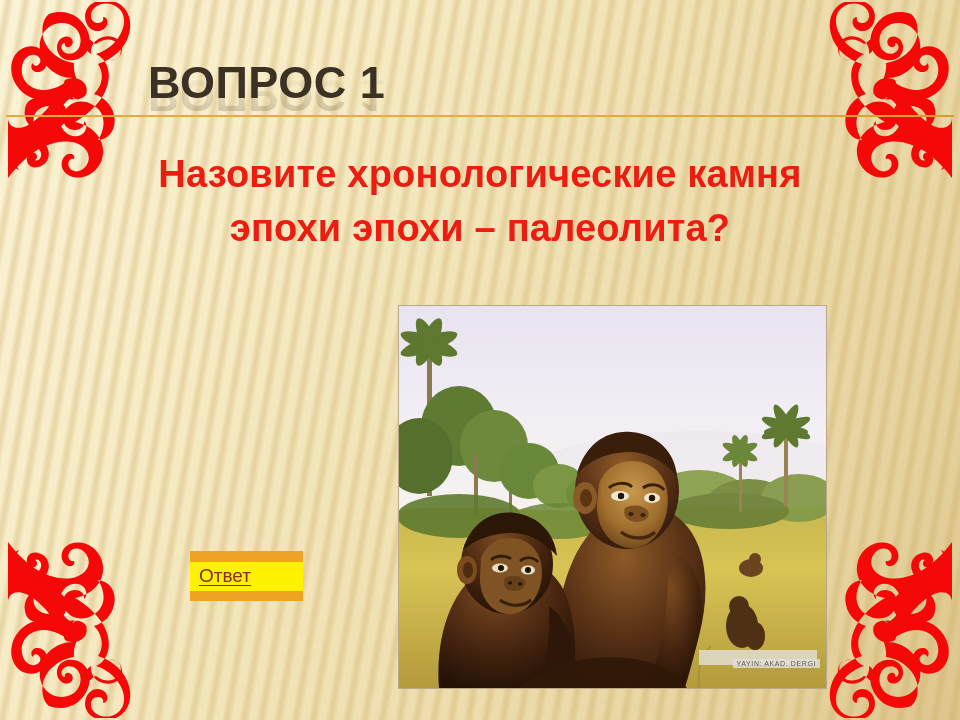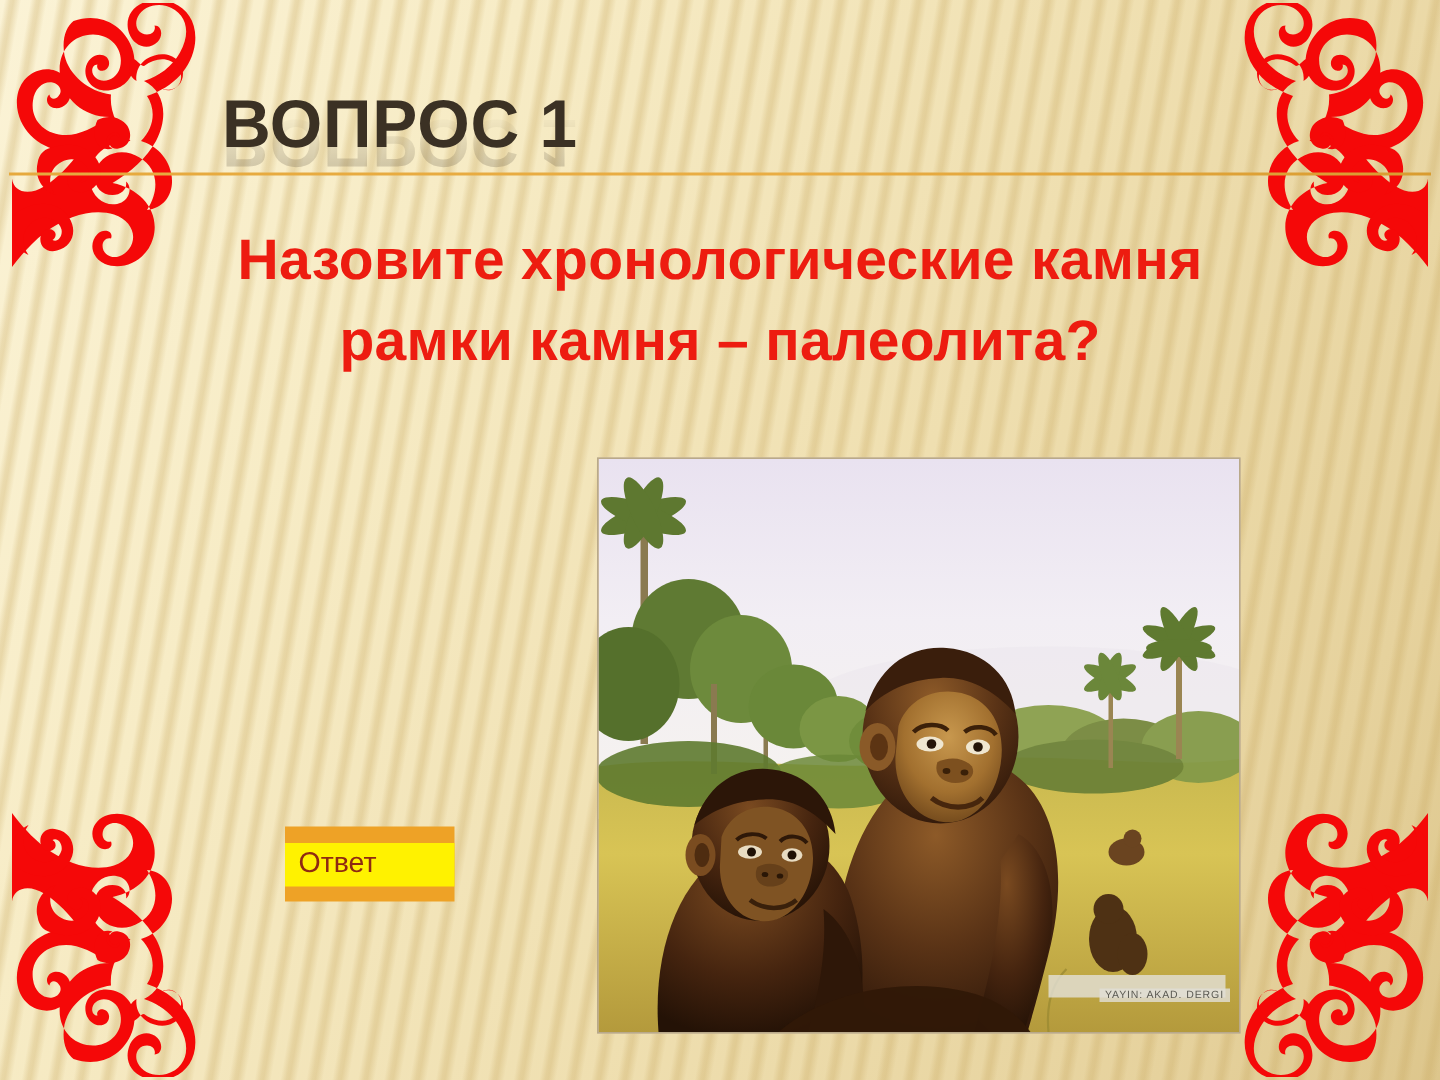--- a/index.html
+++ b/index.html
@@ -151,20 +151,21 @@
     width: 113px;
     height: 29px;
     background: #fff200;
   }
   #answer-label {
     position: relative;
     z-index: 2;
     padding-left: 9px;
     font-size: 19px;
     color: #8f2a12;
+    text-decoration: underline;
     text-underline-offset: 3px;
     font-family: "Liberation Sans", sans-serif;
   }
 </style>
 </head>
 <body>
 
 <div id="slide">
 
   <div class="ornament" id="orn-tl">
@@ -218,21 +219,21 @@
   <div id="header-block"></div>
 
   <div id="slide-title-reflection">ВОПРОС 1</div>
 
   <div id="title-rule"></div>
 
   <div id="slide-title">ВОПРОС 1</div>
 
   <div id="question">
     <span class="qline">Назовите хронологические камня</span>
-    <span class="qline">рамки камня – палеолита?</span>
+    <span class="qline">эпохи эпохи – палеолита?</span>
   </div>
 
   <div id="picture">
     <svg viewBox="0 0 427 382" xmlns="http://www.w3.org/2000/svg" preserveAspectRatio="none" aria-hidden="true">
       <defs>
         <linearGradient id="skyG" x1="0" y1="0" x2="0" y2="1">
           <gradient-stop></gradient-stop>
           <stop offset="0%" stop-color="#e9e2f0"></stop>
           <stop offset="45%" stop-color="#f2eef4"></stop>
           <stop offset="100%" stop-color="#f6f3ee"></stop>

